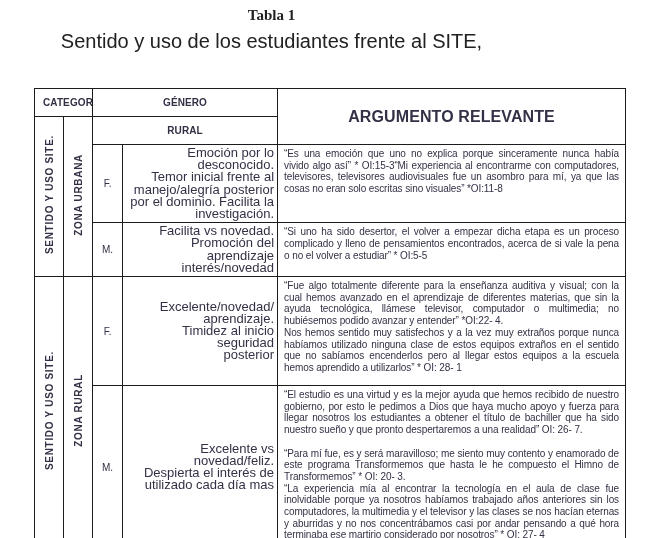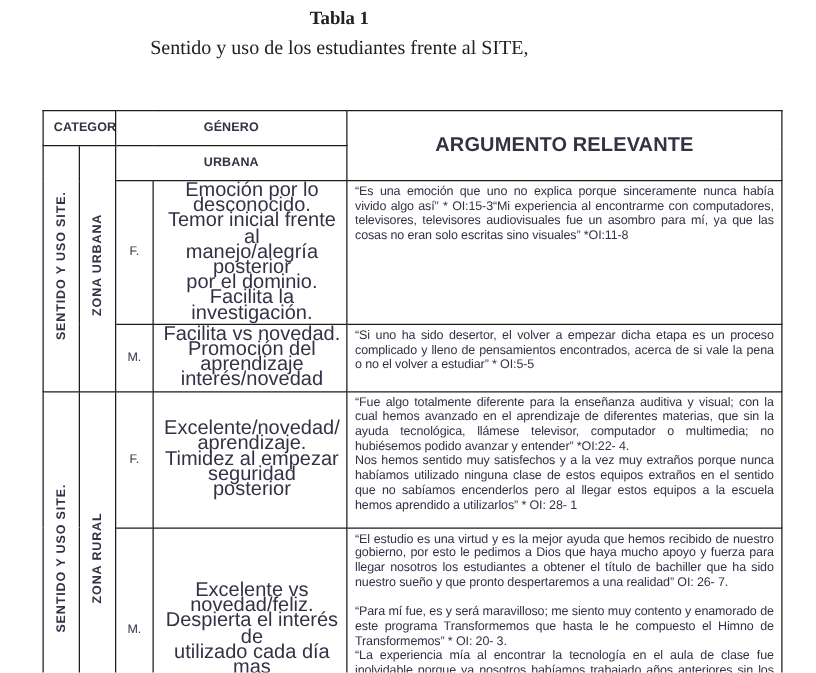--- a/index.html
+++ b/index.html
@@ -4,43 +4,43 @@
 <style>
   html,body{margin:0;padding:0;}
   body{
     width:653px;height:538px;position:relative;overflow:hidden;
     background:#ffffff;
     font-family:"Liberation Sans", sans-serif;
     color:#333145;
   }
   .title-block{position:absolute;top:0;left:0;width:543px;text-align:center;color:#232120;}
   .title-main{font-family:"Liberation Serif", serif;font-weight:bold;font-size:15px;margin-top:7px;}
-  .title-sub{font-family:Liberation Serif, serif;font-size:16px;margin-top:6px;}
+  .title-sub{font-family:Liberation Sans, sans-serif;font-size:20px;margin-top:6px;}
   table.paper-table{
     position:absolute;left:34px;top:88px;
     border-collapse:collapse;table-layout:fixed;width:591px;
   }
   td{border:1px solid #1c1c1c;padding:8px;overflow:hidden;}
   .hdr{
     text-align:center;vertical-align:middle;font-weight:bold;font-size:10px;
     letter-spacing:0.1px;
   }
   .arg-hdr{font-size:16px;}
   .vert-cell{text-align:center;vertical-align:middle;}
   .vert{
     display:inline-block;
     writing-mode:vertical-rl;
     transform:rotate(180deg);
     white-space:nowrap;
     font-weight:bold;font-size:10px;letter-spacing:0.7px;
   }
   .g-cell{text-align:center;vertical-align:middle;font-size:10px;}
   .d-cell{
-    vertical-align:middle;font-size:16px;line-height:12.2px;
-    padding:2px 3px 2px 6px;white-space:pre-line;text-align:center;
+    vertical-align:middle;font-size:13px;line-height:12.2px;
+    padding:2px 3px 2px 6px;white-space:pre-line;text-align:right;
   }
   .a-cell{
     vertical-align:top;font-size:10px;line-height:11.7px;
     padding:3px 6px 2px 6px;text-align:justify;white-space:pre-line;
     letter-spacing:-0.1px;
   }
   tr.r1{height:22px;} tr.r2{height:20px;} tr.r3{height:68px;}
   tr.r4{height:45px;} tr.r5{height:109px;} tr.r6{height:163px;}
 </style>
 </head>
@@ -65,21 +65,21 @@
       <td colspan="2" class="hdr">GÉNERO</td>
       <td rowspan="2" class="hdr arg-hdr">ARGUMENTO RELEVANTE</td>
     </tr>
     <tr class="r2">
       <td rowspan="3" class="vert-cell">
         <span class="vert">SENTIDO Y USO SITE.</span>
       </td>
       <td rowspan="3" class="vert-cell">
         <span class="vert">ZONA URBANA</span>
       </td>
-      <td colspan="2" class="hdr">URBANA</td>
+      <td colspan="2" class="hdr">RURAL</td>
     </tr>
     <tr class="r3">
       <td class="g-cell">F.</td>
       <td class="d-cell">Emoción por lo desconocido.
 Temor inicial frente al
 manejo/alegría posterior
 por el dominio. Facilita la
 investigación.</td>
       <td class="a-cell">“Es una emoción que uno no explica porque sinceramente nunca había vivido algo así” * OI:15-3“Mi experiencia al encontrarme con computadores, televisores, televisores audiovisuales fue un asombro para mí, ya que las cosas no eran solo escritas sino visuales” *OI:11-8</td>
     </tr>
@@ -93,21 +93,21 @@
     <tr class="r5">
       <td rowspan="2" class="vert-cell">
         <span class="vert">SENTIDO Y USO SITE.</span>
       </td>
       <td rowspan="2" class="vert-cell">
         <span class="vert">ZONA RURAL</span>
       </td>
       <td class="g-cell">F.</td>
       <td class="d-cell">Excelente/novedad/
 aprendizaje.
-Timidez al empezar seguridad
+Timidez al inicio seguridad
 posterior</td>
       <td class="a-cell">“Fue algo totalmente diferente para la enseñanza auditiva y visual; con la cual hemos avanzado en el aprendizaje de diferentes materias, que sin la ayuda tecnológica, llámese televisor, computador o multimedia; no hubiésemos podido avanzar y entender” *OI:22- 4.
 Nos hemos sentido muy satisfechos y a la vez muy extraños porque nunca habíamos utilizado ninguna clase de estos equipos extraños en el sentido que no sabíamos encenderlos pero al llegar estos equipos a la escuela hemos aprendido a utilizarlos” * OI: 28- 1</td>
     </tr>
     <tr class="r6">
       <td class="g-cell">M.</td>
       <td class="d-cell">Excelente vs novedad/feliz.
 Despierta el interés de
 utilizado cada día mas</td>
       <td class="a-cell">“El estudio es una virtud y es la mejor ayuda que hemos recibido de nuestro gobierno, por esto le pedimos a Dios que haya mucho apoyo y fuerza para llegar nosotros los estudiantes a obtener el título de bachiller que ha sido nuestro sueño y que pronto despertaremos a una realidad” OI: 26- 7.

